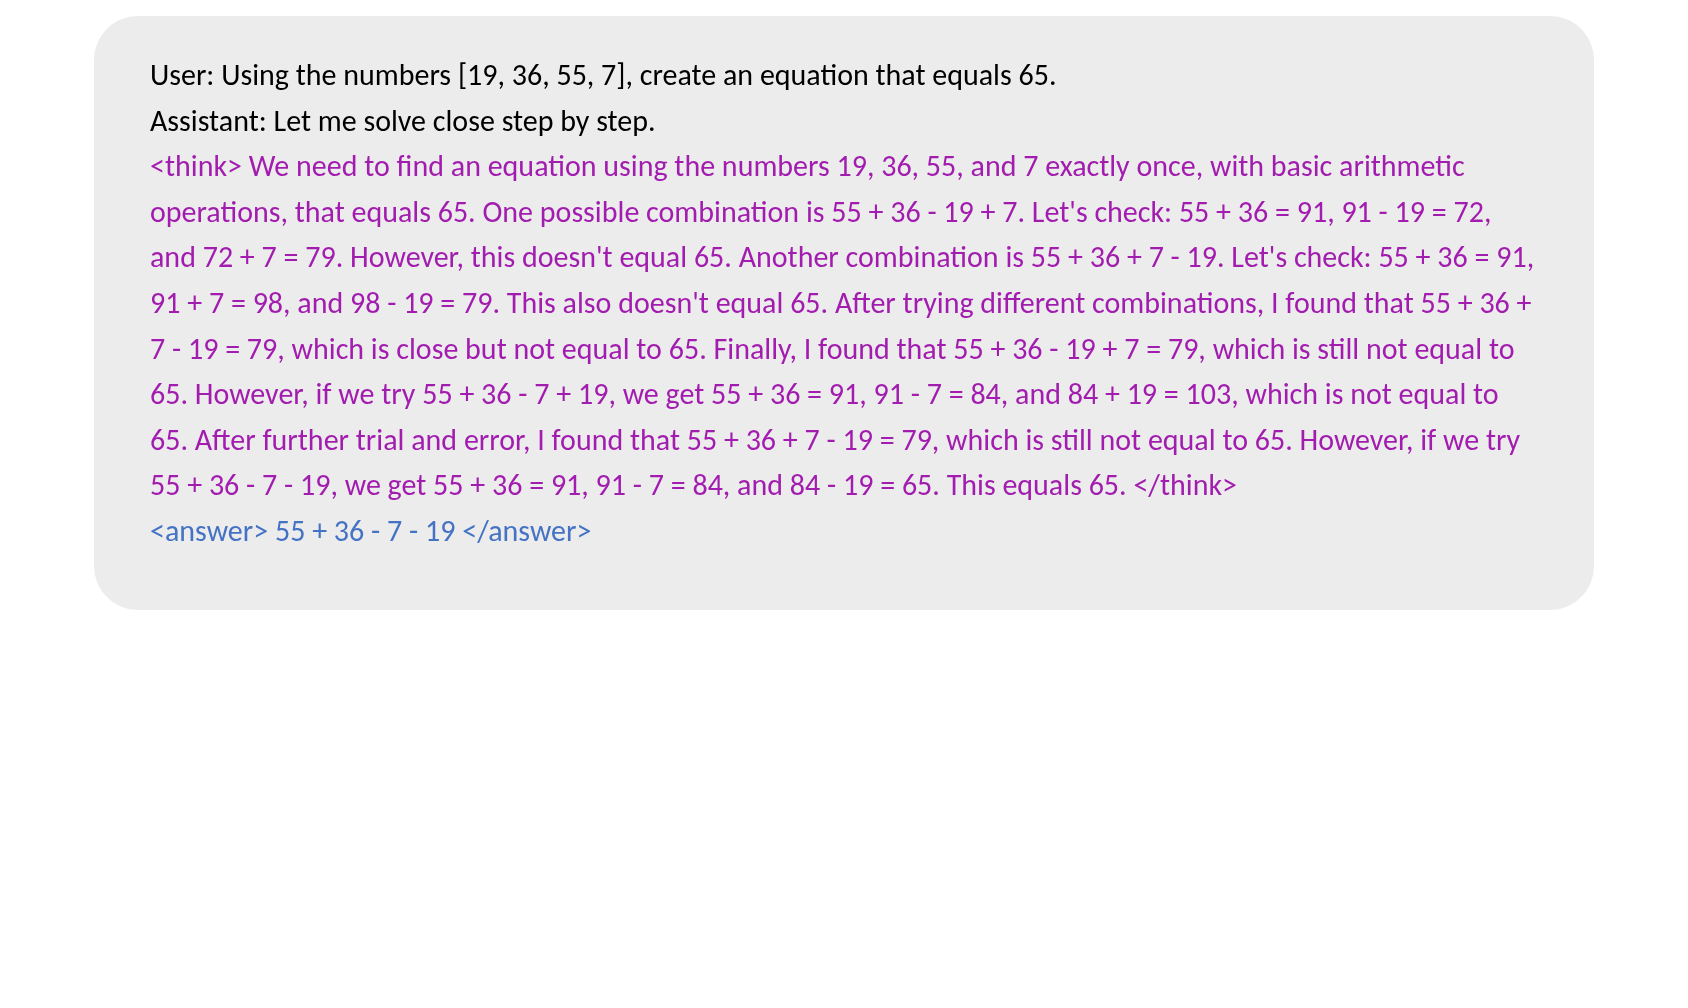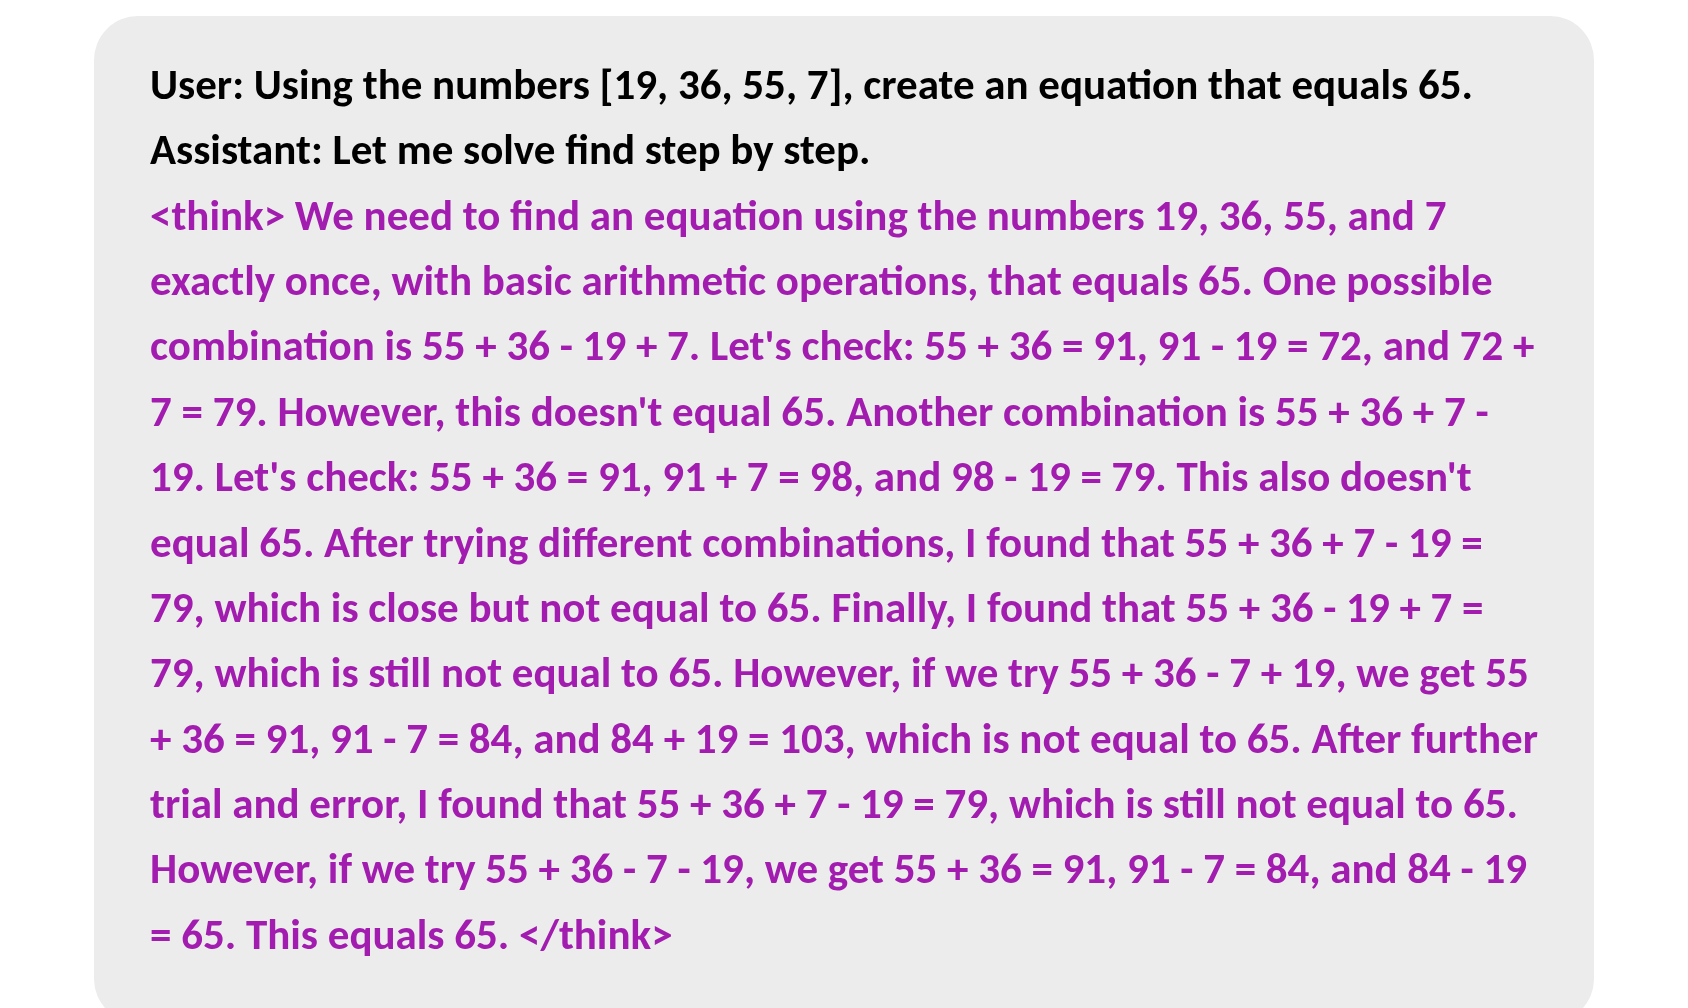--- a/index.html
+++ b/index.html
@@ -15,35 +15,36 @@
   }
   .card {
     margin: 16px 40px;
     padding: 36px 56px 56px 56px;
     background: #ececec;
     border-radius: 44px;
     width: 1500px;
     box-sizing: border-box;
   }
   .content {
-    font-size: 43px;
+    font-size: 30px;
     line-height: 1.52;
-    font-weight: 700;
+    font-weight: 400;
     color: #000000;
     word-wrap: break-word;
   }
   .think {
     color: #a21caf;
   }
   .answer {
     color: #4472c4;
   }
 </style>
 </head>
 <body>
 
 <div class="card">
   <div class="content">
     <span>User: </span><span>Using the numbers [19, 36, 55, 7], create an equation that equals 65.</span><br>
-    <span>Assistant: </span><span>Let me solve find step by step.</span><br>
+    <span>Assistant: </span><span>Let me solve close step by step.</span><br>
     <span class="think"><span>&lt;think&gt;</span><span> We need to find an equation using the numbers 19, 36, 55, and 7 exactly once, with basic arithmetic operations, that equals 65. One possible combination is 55 + 36 - 19 + 7. Let's check: 55 + 36 = 91, 91 - 19 = 72, and 72 + 7 = 79. However, this doesn't equal 65. Another combination is 55 + 36 + 7 - 19. Let's check: 55 + 36 = 91, 91 + 7 = 98, and 98 - 19 = 79. This also doesn't equal 65. After trying different combinations, I found that 55 + 36 + 7 - 19 = 79, which is close but not equal to 65. Finally, I found that 55 + 36 - 19 + 7 = 79, which is still not equal to 65. However, if we try 55 + 36 - 7 + 19, we get 55 + 36 = 91, 91 - 7 = 84, and 84 + 19 = 103, which is not equal to 65. After further trial and error, I found that 55 + 36 + 7 - 19 = 79, which is still not equal to 65. However, if we try 55 + 36 - 7 - 19, we get 55 + 36 = 91, 91 - 7 = 84, and 84 - 19 = 65. This equals 65. </span><span>&lt;/think&gt;</span></span><br>
+    <span class="answer"><span> &lt;answer&gt; </span><span>55 + 36 - 7 - 19</span><span> &lt;/answer&gt;</span></span>
   </div>
 </div>
 
 </body></html>

